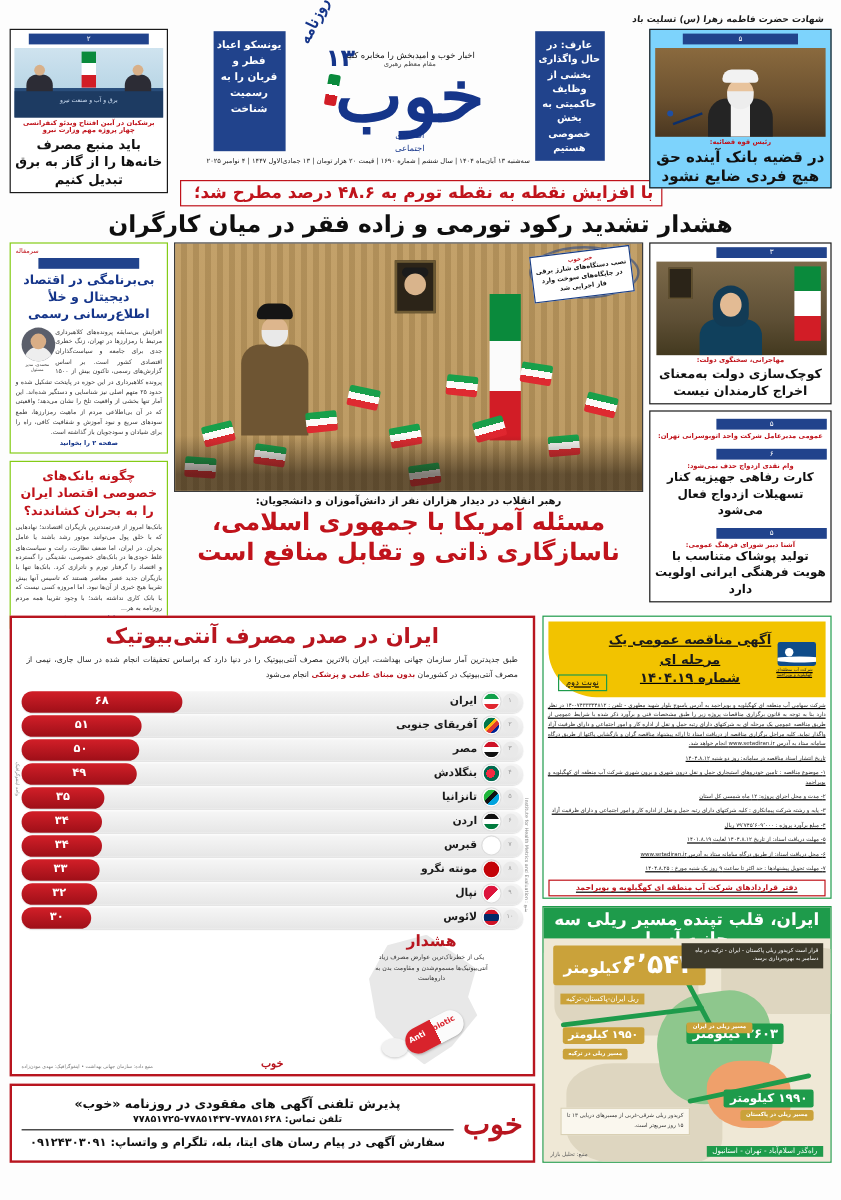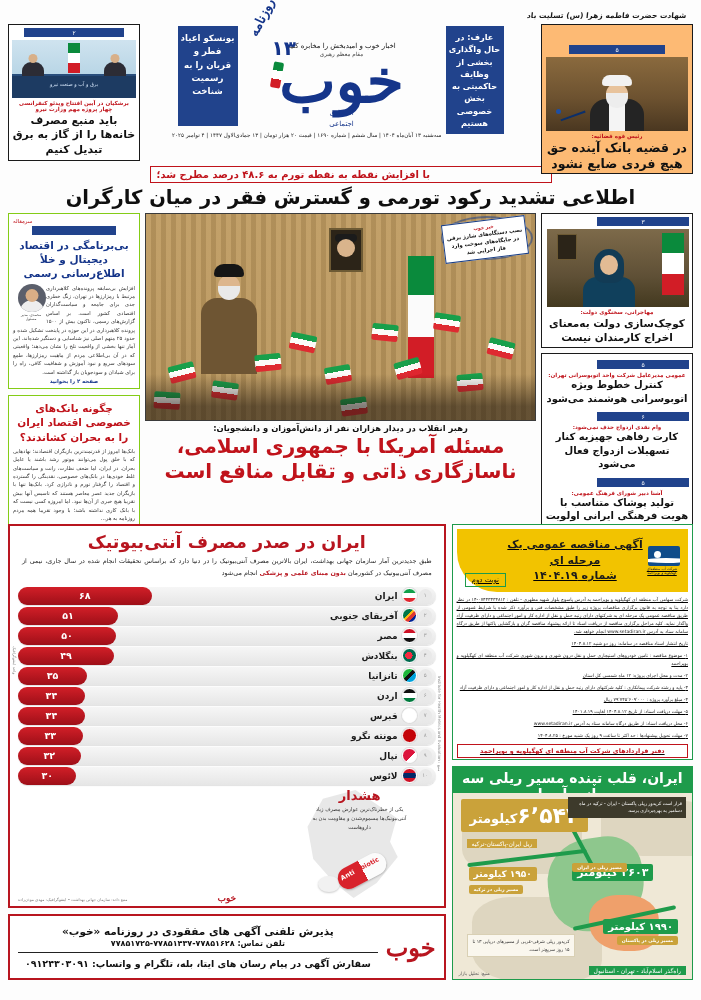--- a/index.html
+++ b/index.html
@@ -42,22 +42,22 @@
     flex-direction: row;
     align-items: flex-start;
     justify-content: space-between;
     gap: 4px;
   }
 
   
   .tr-box {
     width: 152px;
     border: 1.2px solid #1a1a1a;
-    padding: 20px 3px 2px 3px;
-    background: #fdba74;
+    padding: 3px 3px 2px 3px;
+    background: #7dd3fc;
     display: flex; flex-direction: column; align-items: center;
   }
   .pagechip {
     width: 96px; height: 9px; background: #21438c;
     color: #fff; font-size: 6px; line-height: 9px; text-align: center;
     margin-bottom: 3px; letter-spacing: .5px;
   }
   .tr-photo {
     width: 142px; height: 74px; position: relative; overflow: hidden;
     background: linear-gradient(180deg,#8a6a3e 0%,#6d5230 55%,#4a3720 100%);
@@ -149,23 +149,23 @@
   .sitter:after{content:"";position:absolute;left:50%;transform:translateX(-50%);top:-8px;width:9px;height:9px;border-radius:50%;background:#d8b089;}
   .tl-banner{position:absolute;bottom:0;left:0;right:0;height:22px;background:#1d3b62;}
   .tl-banner span{position:absolute;left:50%;transform:translateX(-50%);top:5px;color:#cfe0f5;font-size:5px;}
   .tl-head {
     font-size: 11px; font-weight: bold; color:#111; line-height:1.3;
     text-align:center; margin-top:2px;
   }
 
   
   .alert-bar {
-    margin: 20px auto 0 auto; width: 402px;
+    margin: 4px auto 0 auto; width: 402px;
     border: 1.1px solid #c0131b; padding: 2px 6px;
-    text-align: left; color:#c0131b; font-size:10px; font-weight:bold;
+    text-align: right; color:#c0131b; font-size:14px; font-weight:bold;
   }
   .main-head {
     text-align: center; font-size: 19.5px; font-weight: bold;
     color: #0f0f0f; margin-top: 3px; letter-spacing: -.4px;
   }
 
   
   .grid {
     display: flex; flex-direction: row; gap: 5px;
     margin-top: 4px; height: 306px;
@@ -396,21 +396,21 @@
         <div class="tl-banner">
           <span>برق و آب و صنعت نیرو</span>
         </div>
       </div>
       <div class="kicker">برشکیان در آیین افتتاح ویدئو کنفرانسی چهار پروژه مهم وزارت نیرو</div>
       <div class="tl-head">باید منبع مصرف خانه‌ها را از گاز به برق تبدیل کنیم</div>
     </div>
   </div>
 
   <div class="alert-bar">با افزایش نقطه به نقطه تورم به ۴۸.۶ درصد مطرح شد؛</div>
-  <div class="main-head">اطلاعی تشدید رکود تورمی و گسترش فقر در میان کارگران</div>
+  <div class="main-head">هشدار تشدید رکود تورمی و زاده فقر در میان کارگران</div>
 
   <div class="grid">
 
     <div class="col-right">
       <div class="card">
         <div class="pagechip">۳</div>
         <div class="c-photo">
           <div class="portrait-sm"></div>
           <div class="c-flag"></div>
           <div class="woman">
@@ -420,21 +420,20 @@
           </div>
         </div>
         <div class="kicker">مهاجرانی، سخنگوی دولت:</div>
         <div class="c-head">کوچک‌سازی دولت به‌معنای اخراج کارمندان نیست</div>
       </div>
 
       <div class="card">
         <div class="teaser">
           <div class="pagechip">۵</div>
           <div class="kicker">عمومی مدیرعامل شرکت واحد اتوبوسرانی تهران:</div>
-          <div class="t-head">کنترل خطوط ویژه اتوبوسرانی هوشمند می‌شود</div>
         </div>
         <div class="teaser">
           <div class="pagechip">۶</div>
           <div class="kicker">وام نقدی ازدواج حذف نمی‌شود:</div>
           <div class="t-head">کارت رفاهی جهیزیه کنار تسهیلات ازدواج فعال می‌شود</div>
         </div>
         <div class="teaser">
           <div class="pagechip">۵</div>
           <div class="kicker">آشنا دبیر شورای فرهنگ عمومی:</div>
           <div class="t-head">تولید پوشاک متناسب با هویت فرهنگی ایرانی اولویت دارد</div>

